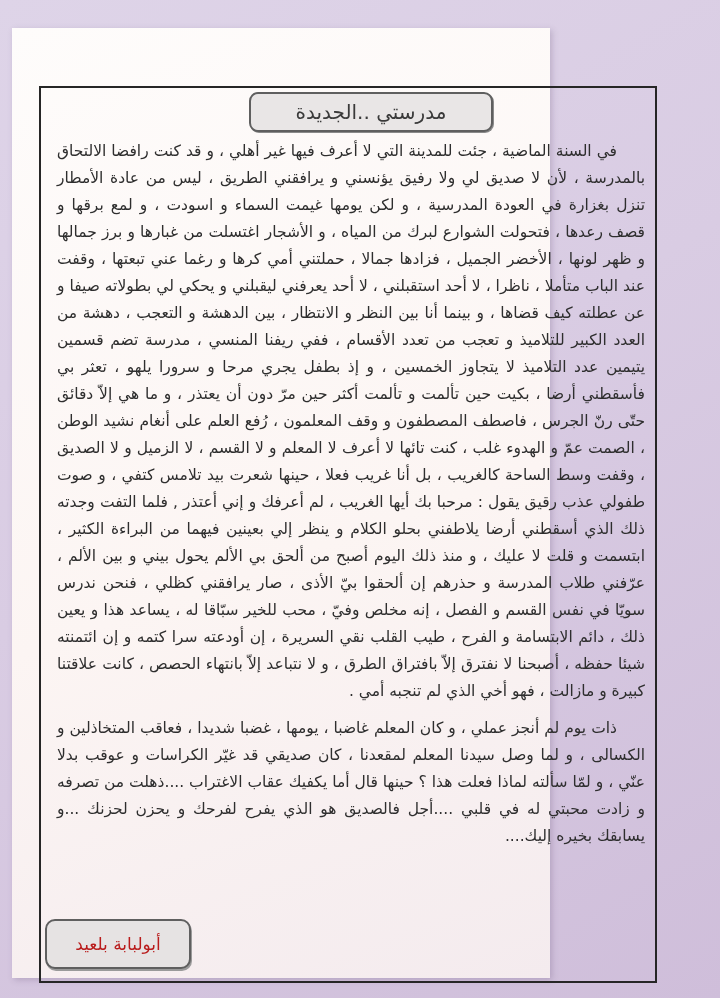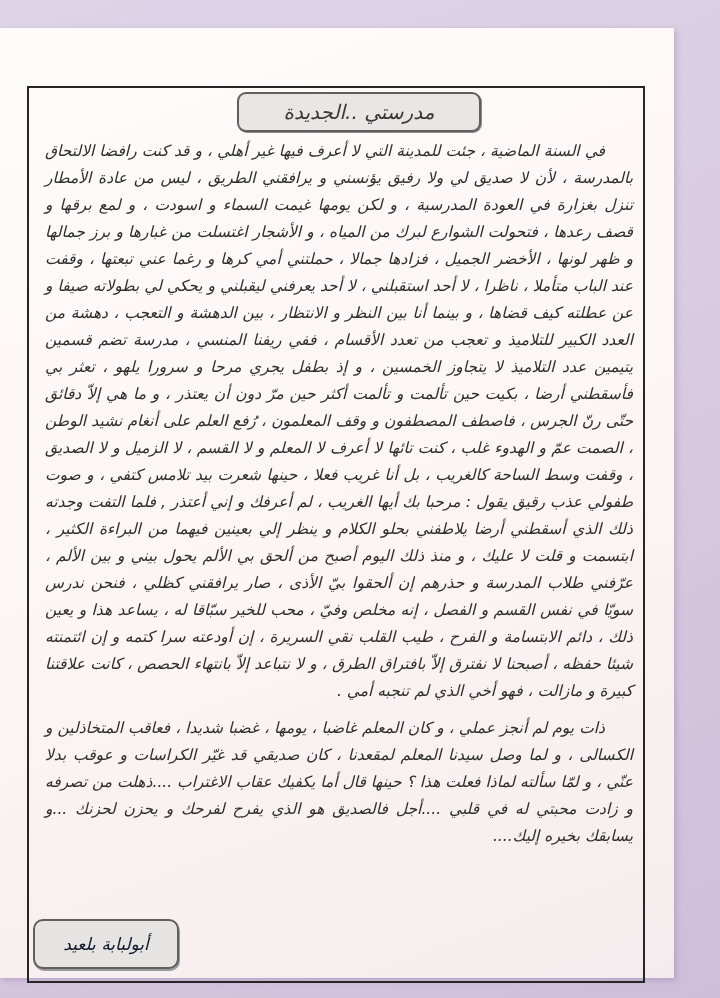--- a/index.html
+++ b/index.html
@@ -2,24 +2,23 @@
 <html lang="ar"><head>
 <meta charset="utf-8">
 <style>
   html,body{margin:0;padding:0;}
   body{
     width:720px;height:998px;position:relative;overflow:hidden;
     background:linear-gradient(150deg,#ded4e8 0%,#d9cce3 45%,#cfbeda 100%);
     font-family:"DejaVu Sans",sans-serif;
   }
   .paper{
-    position:absolute;left:0;top:28px;width:674px;height:950px;
+    position:absolute;left:12px;top:28px;width:538px;height:950px;
     background:linear-gradient(160deg,#fefcfb 0%,#fcf5f3 55%,#f4ebee 100%);
     box-shadow:2px 2px 6px rgba(90,70,110,.25);
-    font-style:italic;
   }
   .frame{
     position:absolute;left:27px;top:58px;width:618px;height:897px;
     border:2px solid #262626;box-sizing:border-box;
   }
   .title-box{
     position:absolute;left:237px;top:64px;width:244px;height:40px;
     background:#e9e6e6;border:2px solid #5f5f5f;border-radius:9px;
     box-sizing:border-box;display:flex;align-items:center;justify-content:center;
     box-shadow:1px 1px 0 #8a8a8a;
@@ -32,21 +31,21 @@
     direction:rtl;text-align:justify;
     font-size:15.5px;line-height:27px;color:#2e2e2e;
   }
   .text-area p{margin:0 0 10px 0;text-indent:28px;}
   .author-box{
     position:absolute;left:33px;top:891px;width:146px;height:50px;
     background:#e6e3e3;border:2px solid #5f5f5f;border-radius:10px;
     box-sizing:border-box;display:flex;align-items:center;justify-content:center;
     box-shadow:1px 2px 0 #9a9a9a;
   }
-  .author-box span{font-size:17px;color:#0f172a;direction:rtl;}
+  .author-box span{font-size:17px;color:#b91c1c;direction:rtl;}
 </style>
 </head>
 <body>
 
 <div class="paper">
   <div class="frame"></div>
 
   <div class="title-box">
     <span>مدرستي ..الجديدة</span>
   </div>

